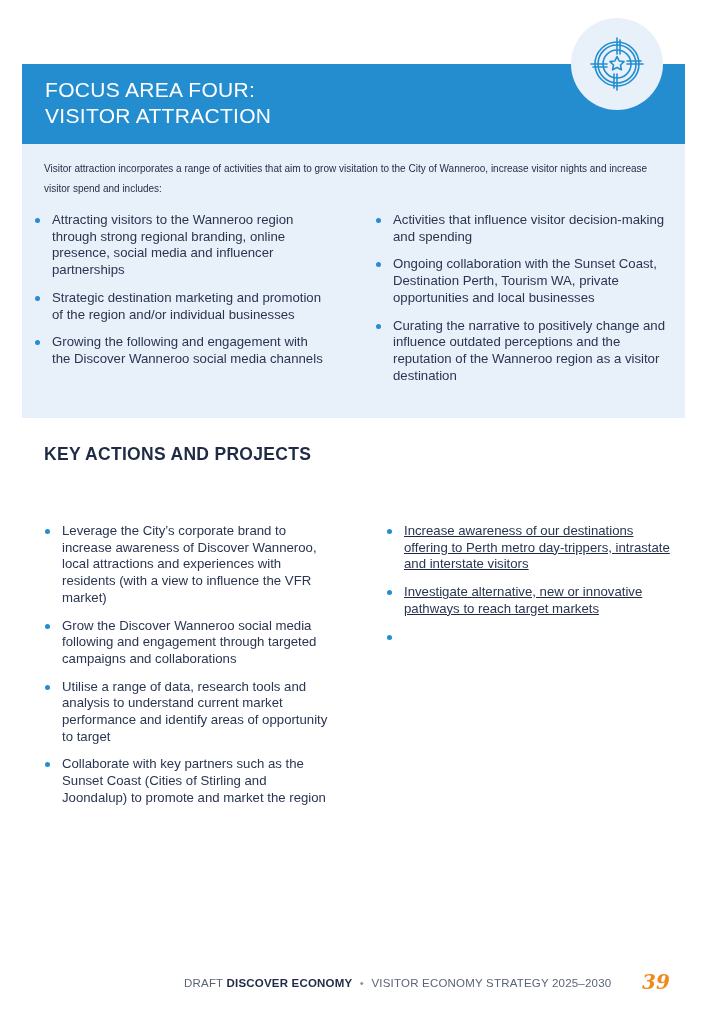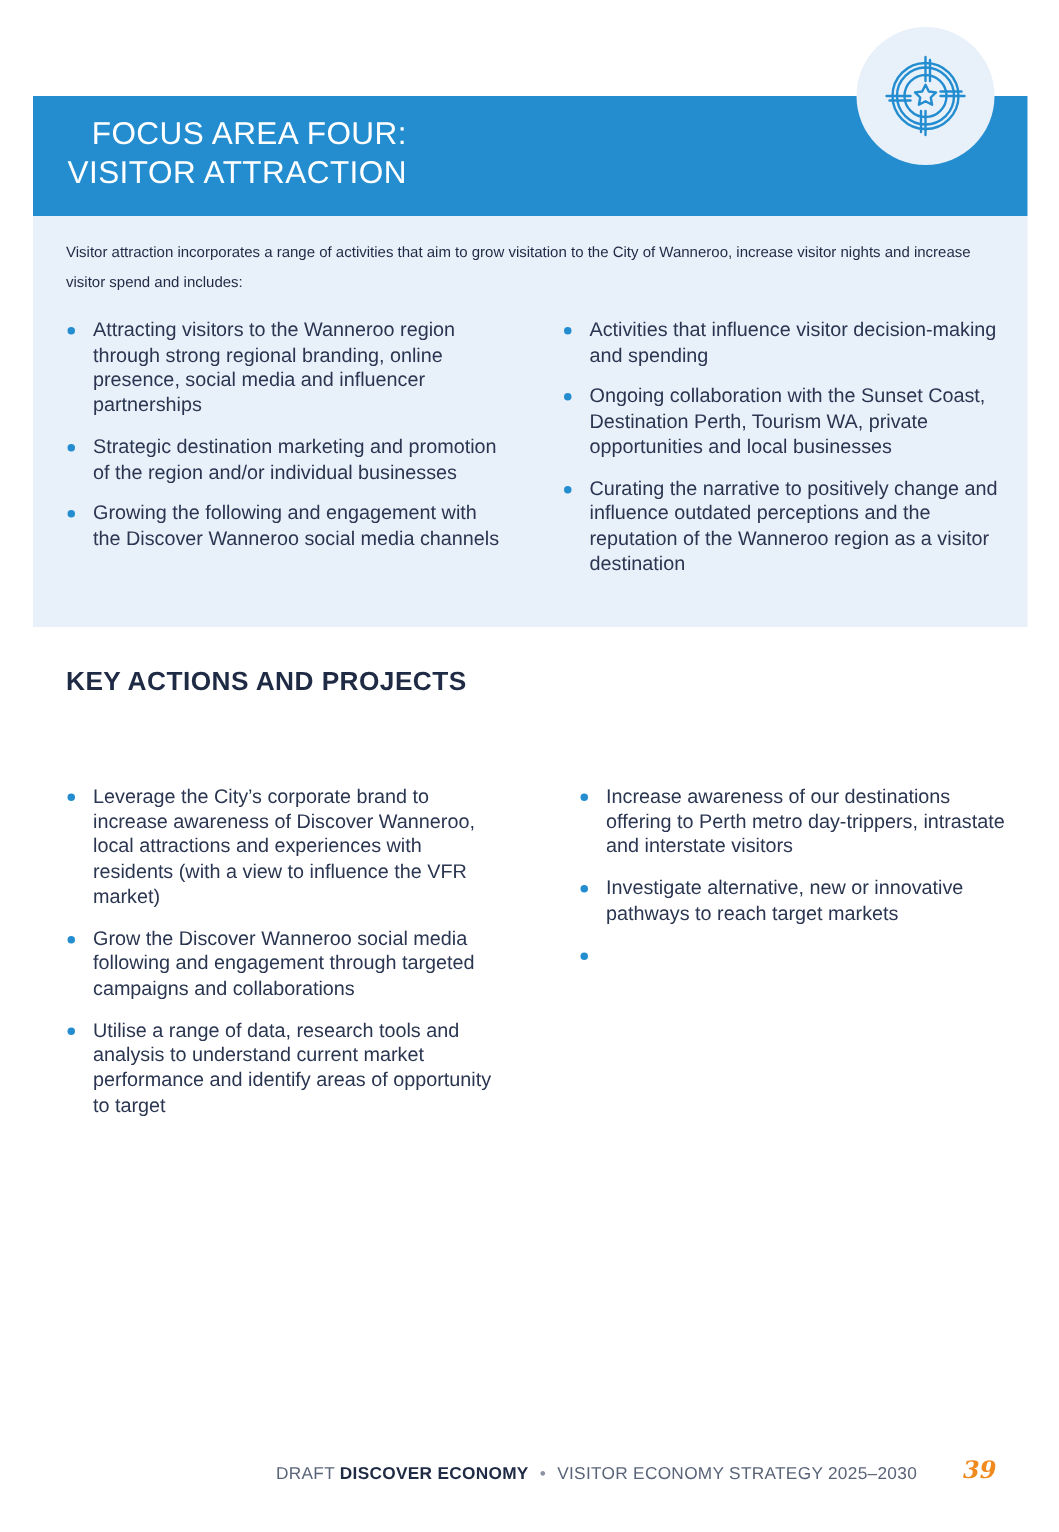--- a/index.html
+++ b/index.html
@@ -7,69 +7,68 @@
     body { position: relative; font-family: "Liberation Sans", "DejaVu Sans", sans-serif; color: #1f2a44; }
 
     .header-band {
       position: absolute; left: 22px; top: 64px; width: 663px; height: 80px;
       background: #238dd0;
     }
     .header-title {
       position: absolute; left: 23px; top: 13px;
       color: #ffffff; font-size: 21px; line-height: 26px; letter-spacing: 0.3px;
       font-weight: normal;
-      text-align: right;
     }
     .icon-circle {
       position: absolute; left: 571px; top: 18px; width: 92px; height: 92px;
       border-radius: 50%; background: #e8f0fa;
       display: flex; align-items: center; justify-content: center;
     }
 
     .intro-panel {
       position: absolute; left: 22px; top: 144px; width: 663px; height: 274px;
       background: #e8f0fa;
     }
     .intro-lead {
       position: absolute; left: 22px; top: 15px; width: 620px;
       font-size: 10px; line-height: 20px; color: #1f2a44;
     }
     .intro-col { position: absolute; top: 68px; list-style: none; }
-    .intro-col.left { left: 22px; width: 290px; }
+    .intro-col.left { left: 12px; width: 290px; }
     .intro-col.right { left: 353px; width: 290px; }
 
     ul.bullets li {
       position: relative; padding-left: 18px;
       font-size: 13.2px; line-height: 16.7px; color: #2a3550;
       margin-bottom: 11px;
     }
     ul.bullets li .dot {
       position: absolute; left: 1px; top: 6px; width: 5px; height: 5px;
       border-radius: 50%; background: #238dd0;
     }
 
     .section-heading {
       position: absolute; left: 44px; top: 444px;
       font-size: 17.5px; letter-spacing: 0.3px; color: #1f2a44;
     }
     .actions-col { position: absolute; top: 484px; list-style: none; margin-top: 39px; }
     .actions-col.left { left: 44px; width: 290px; }
-    .actions-col.right { left: 386px; width: 290px; }
+    .actions-col.right { left: 386px; width: 290px; text-decoration: underline; }
 
     .footer {
       position: absolute; left: 184px; top: 977px;
       font-size: 11.5px; letter-spacing: 0.2px; color: #5a6478;
       white-space: nowrap;
     }
     .footer .bold { font-weight: bold; color: #1f2a44; }
     .footer .sep { color: #8a93a5; margin: 0 4px; }
     .page-num {
       position: absolute; left: 642px; top: 970px;
       font-family: "DejaVu Serif", serif; font-style: italic; font-weight: bold;
-      font-size: 16px; color: #f08a1e;
+      font-size: 20px; color: #f08a1e;
     }
   </style>
 </head>
 <body>
 
 <div class="header-band">
   <h1 class="header-title">
     <span>FOCUS AREA FOUR:</span><br>
     <span>VISITOR ATTRACTION</span>
   </h1>
@@ -107,20 +106,21 @@
     <li><span class="dot"></span><span>Curating the narrative to positively change and influence outdated perceptions and the reputation of the Wanneroo region as a visitor destination</span></li>
   </ul>
 </div>
 
 <h2 class="section-heading">KEY ACTIONS AND PROJECTS</h2>
 
 <ul class="actions-col left bullets">
   <li><span class="dot"></span><span>Leverage the City’s corporate brand to increase awareness of Discover Wanneroo, local attractions and experiences with residents (with a view to influence the VFR market)</span></li>
   <li><span class="dot"></span><span>Grow the Discover Wanneroo social media following and engagement through targeted campaigns and collaborations</span></li>
   <li><span class="dot"></span><span>Utilise a range of data, research tools and analysis to understand current market performance and identify areas of opportunity to target</span></li>
+  <li><span class="dot"></span><span>Collaborate with key partners such as the Sunset Coast (Cities of Stirling and Joondalup) to promote and market the region</span></li>
 </ul>
 
 <ul class="actions-col right bullets">
   <li><span class="dot"></span><span>Increase awareness of our destinations offering to Perth metro day-trippers, intrastate and interstate visitors</span></li>
   <li><span class="dot"></span><span>Investigate alternative, new or innovative pathways to reach target markets</span></li>
   <li><span class="dot"></span></li>
 </ul>
 
 <div class="footer">
   <span>DRAFT</span>

